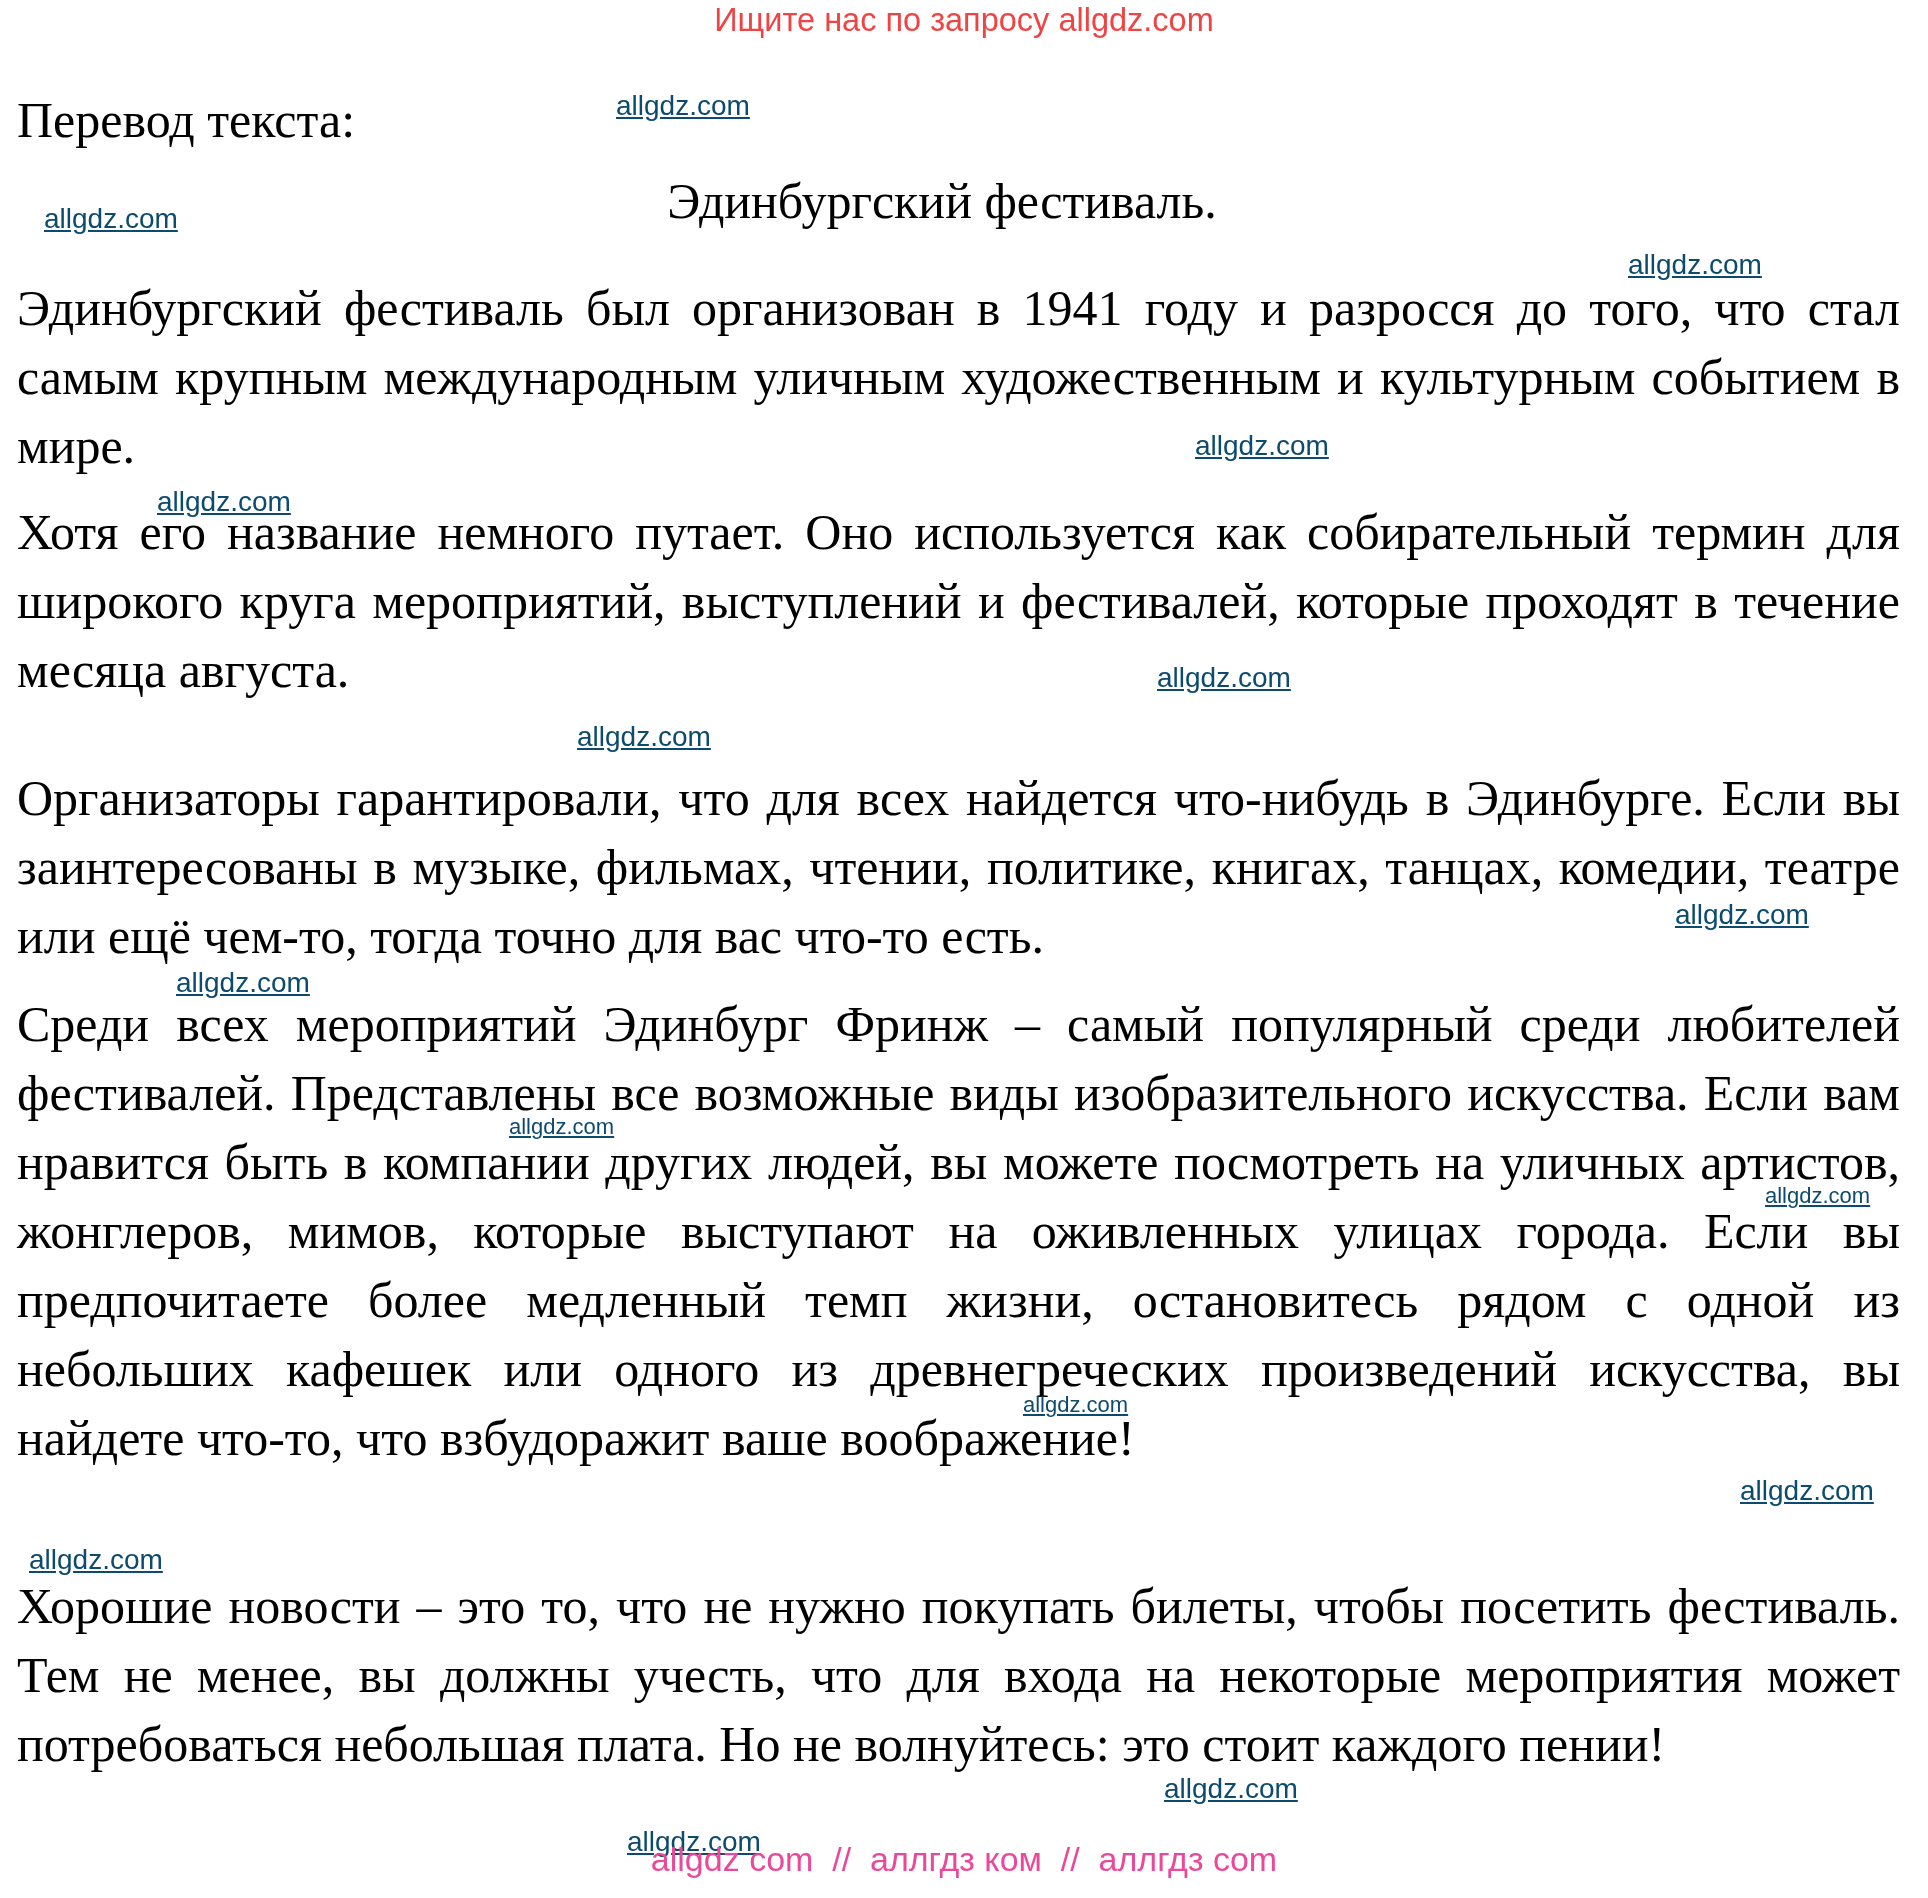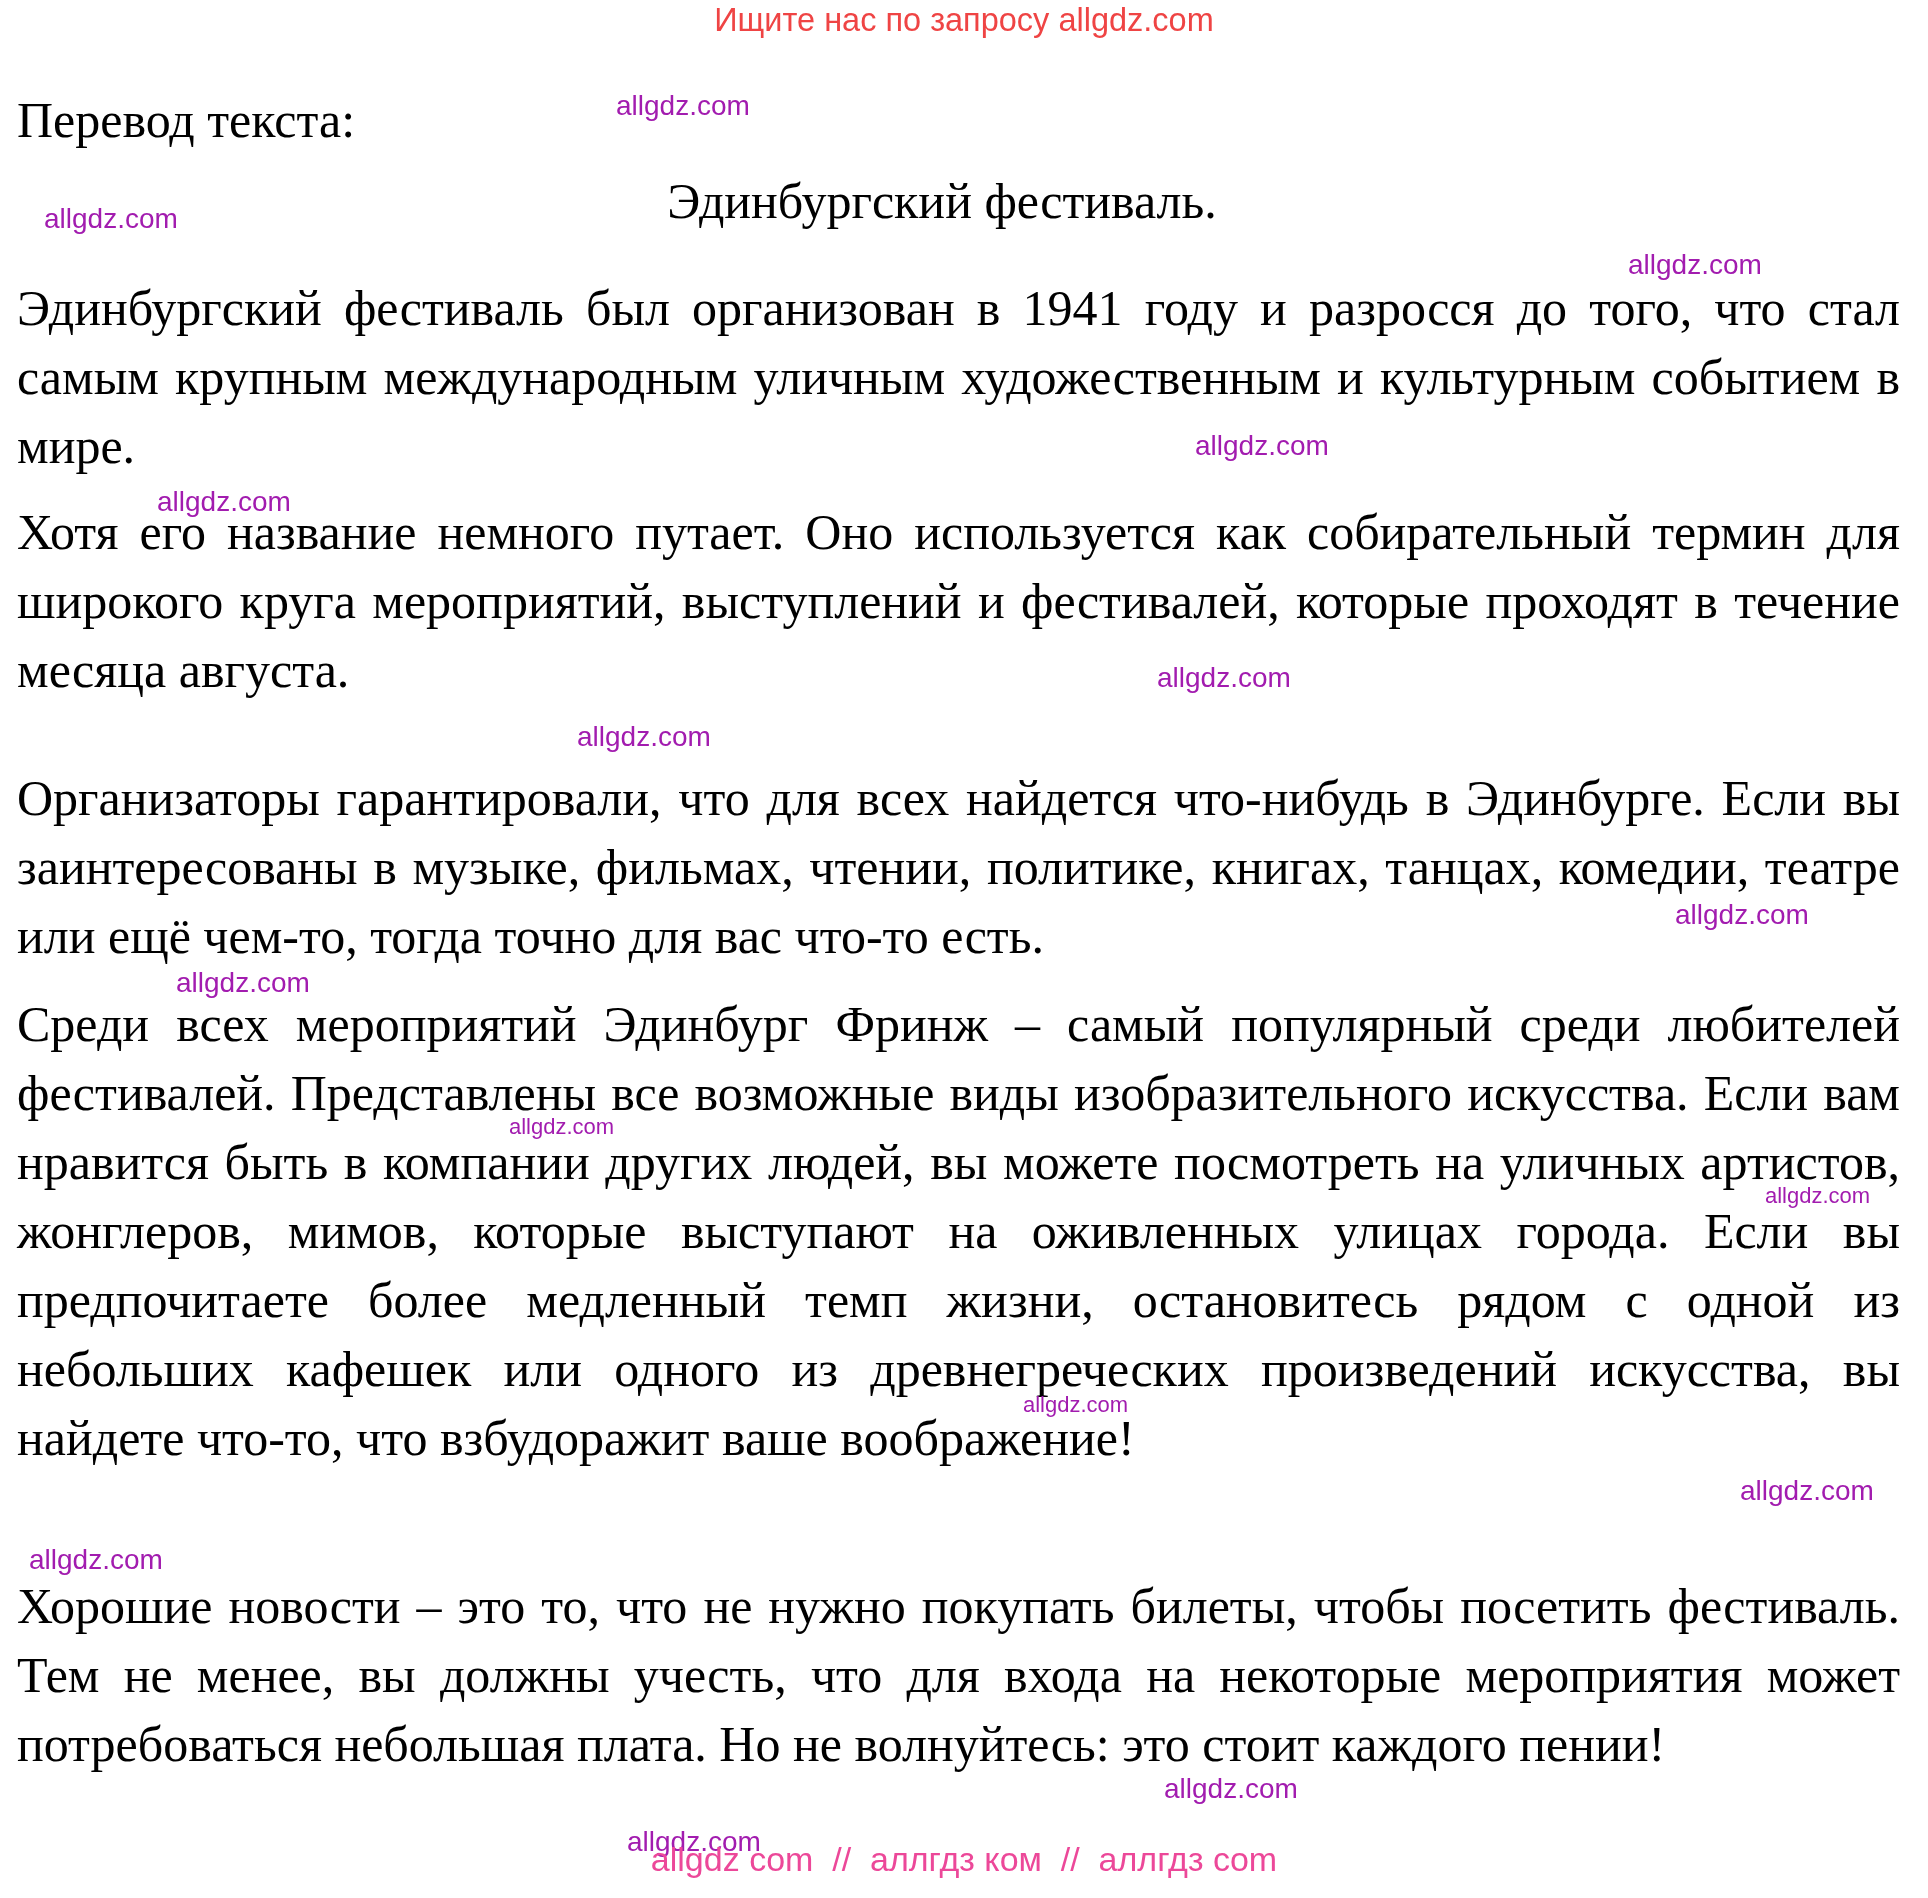--- a/index.html
+++ b/index.html
@@ -1,21 +1,21 @@
 <!DOCTYPE html>
 <html><head>
 <meta charset="utf-8">
 <style>
   html, body { margin:0; padding:0; background:#ffffff; }
   body { width:1928px; height:1898px; position:relative; overflow:hidden; font-family:"Liberation Serif", serif; color:#000; }
   .banner { position:absolute; top:1.9px; left:0; width:1928px; text-align:center; font-family:"Liberation Sans", sans-serif; font-size:32.5px; color:#ef4444; }
   .heading { position:absolute; left:17px; top:71px; font-size:50px;margin-top:20px; }
   .title { position:absolute; left:0; width:1884px; top:172px; text-align:center; font-size:50px; }
   .para { position:absolute; left:17px; width:1883px; font-size:50px; line-height:69px; text-align:justify; text-align-last:left; }
-  .wm { position:absolute; font-family:"Liberation Sans", sans-serif; font-size:28px; color:#a21caf; white-space:nowrap; }
+  .wm { position:absolute; font-family:"Liberation Sans", sans-serif; font-size:28px; color:#0c4a6e; white-space:nowrap;text-decoration:underline; }
   .wm.small { font-size:22px; }
   .footer { position:absolute; left:0; width:1928px; top:1872px; margin-top:-32.5px; text-align:center; font-family:"Liberation Sans", sans-serif; font-size:34px; color:#ec4899; white-space:pre; }
 </style>
 </head>
 <body>
 
 <div class="banner">Ищите нас по запросу allgdz.com</div>
 
 <div class="heading">Перевод текста:</div>
 <div class="title">Эдинбургский фестиваль.</div>

